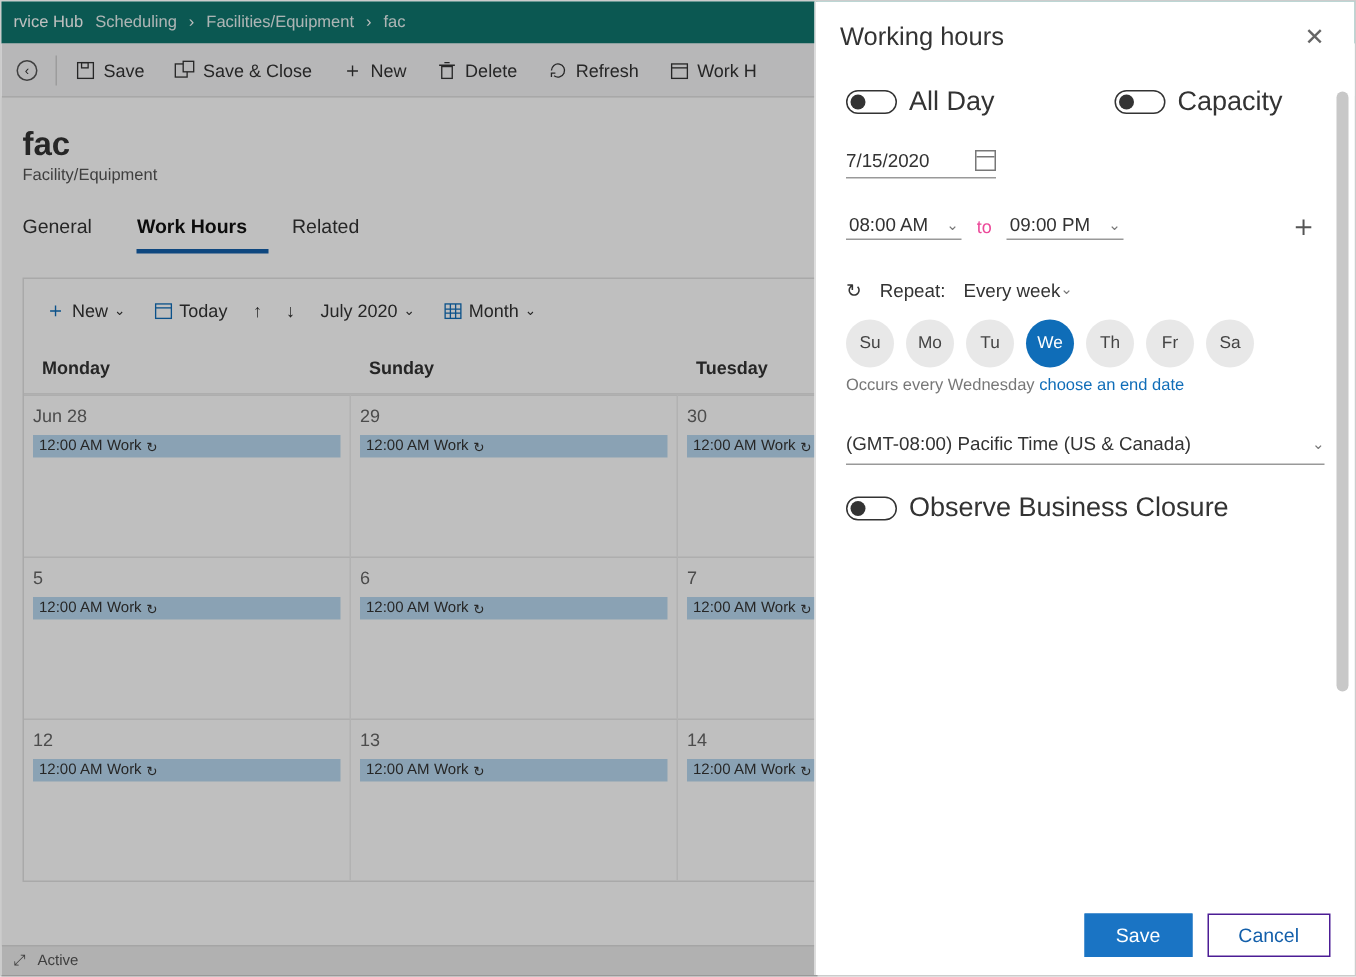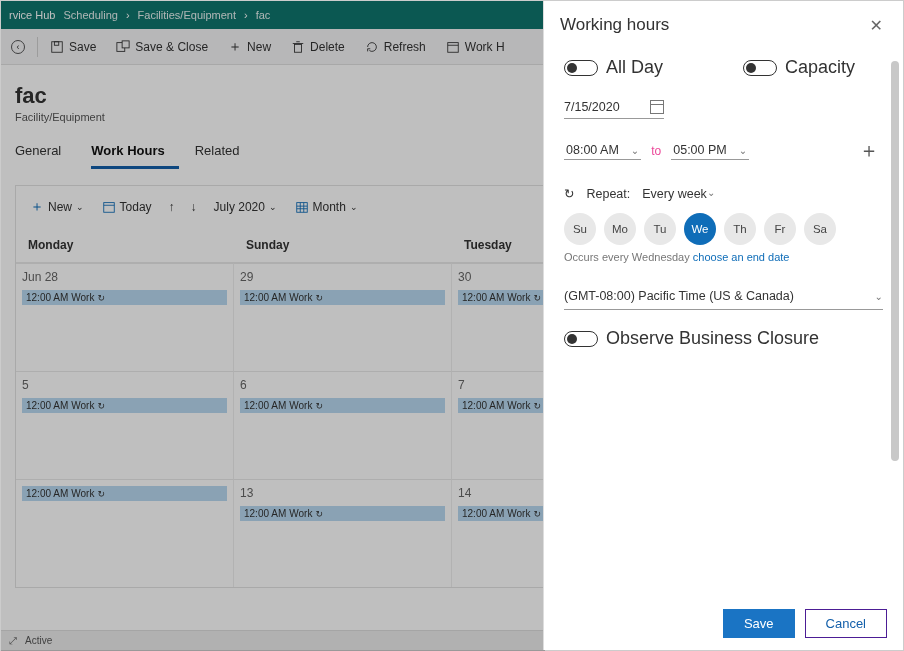--- a/index.html
+++ b/index.html
@@ -256,20 +256,21 @@
       <div class="cal-cell">
           <div class="date">8</div>
           <div class="event">
             <span>12:00 AM</span>
             <span>Work</span>
             <span class="refresh">↻</span>
           </div>
         </div>
 
       <div class="cal-cell">
+          <div class="date">12</div>
           <div class="event">
             <span>12:00 AM</span>
             <span>Work</span>
             <span class="refresh">↻</span>
           </div>
         </div>
       <div class="cal-cell">
           <div class="date">13</div>
           <div class="event">
             <span>12:00 AM</span>
@@ -331,21 +332,21 @@
         <span class="cal-icon"></span>
       </div>
 
       <div class="time-row">
         <div class="time-sel">
           <span>08:00 AM</span>
           <span class="chev">⌄</span>
         </div>
         <span class="to-label">to</span>
         <div class="time-sel">
-          <span>05:00 PM</span>
+          <span>09:00 PM</span>
           <span class="chev">⌄</span>
         </div>
         <div class="plus-btn">
           <span>＋</span>
         </div>
       </div>
 
       <div class="repeat-row">
         <span>↻</span>
         <span>Repeat:</span>

